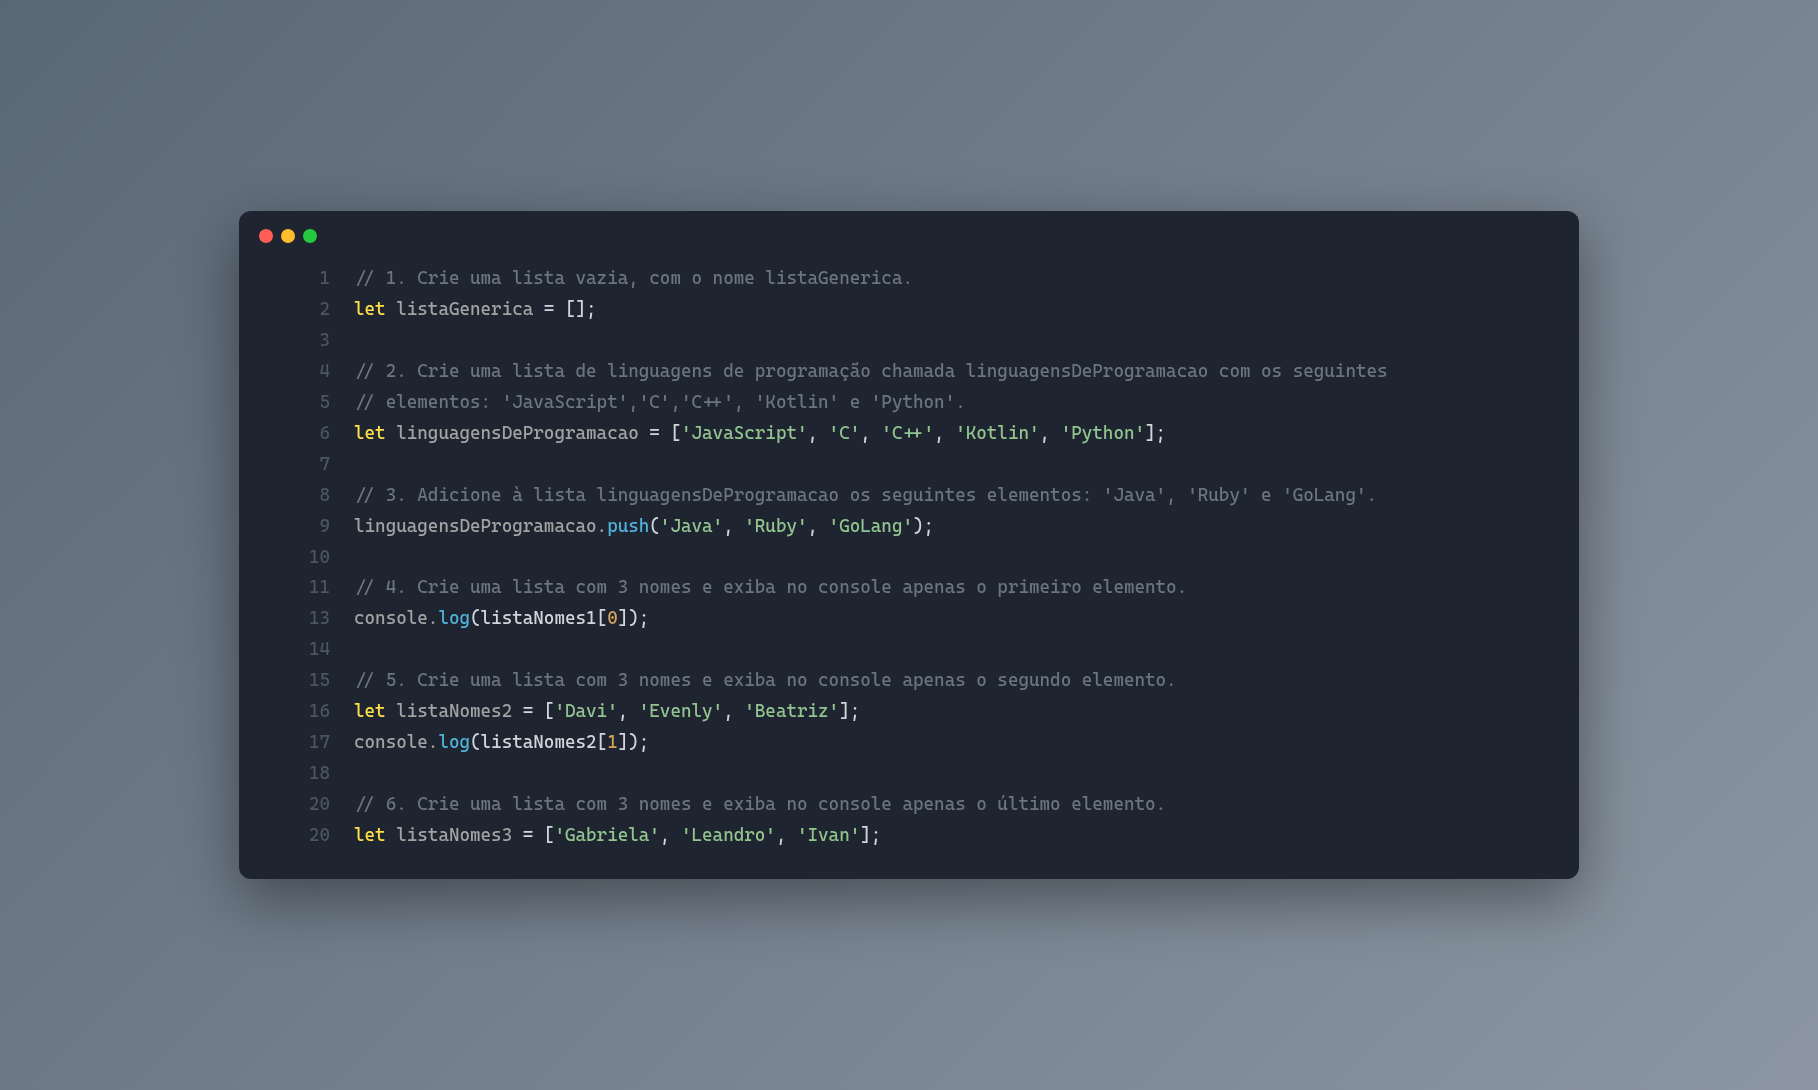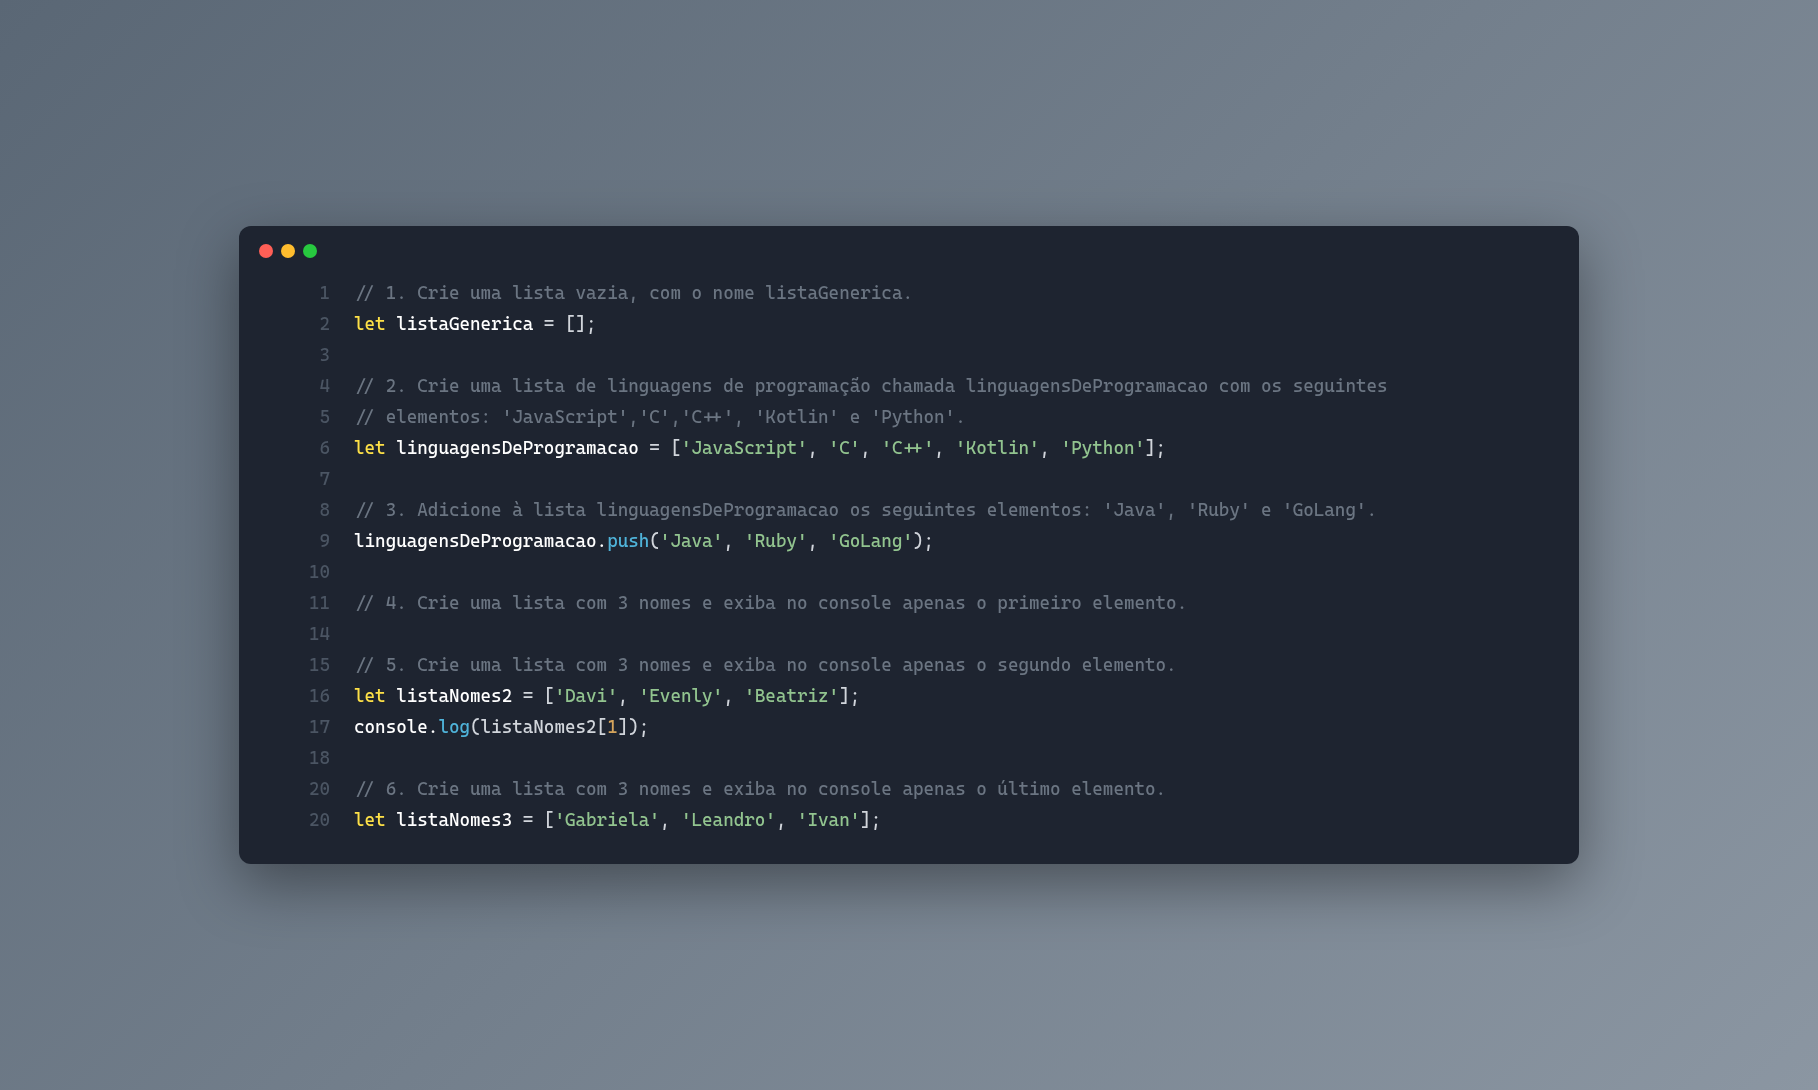--- a/index.html
+++ b/index.html
@@ -53,21 +53,21 @@
       user-select: none;
       flex-shrink: 0;
     }
     .code {
       flex: 1;
       white-space: pre;
       color: #d1d5db;
     }
     .tok-comment { color: #6b7582; }
     .tok-keyword { color: #fde047; }
-    .tok-var { color: #ffffff; }
+    .tok-var { color: #a3a3a3; }
     .tok-op { color: #d1d5db; }
     .tok-punct { color: #d1d5db; }
     .tok-string { color: #92c48f; }
     .tok-num { color: #d6a55c; }
     .tok-method { color: #4fb3d9; font-weight: 400; }
   </style>
 </head>
 <body>
 
 <div class="window">
@@ -115,20 +115,24 @@
       </div>
       <div class="line">
         <div class="gutter">10</div>
         <div class="code">&nbsp;</div>
       </div>
       <div class="line">
         <div class="gutter">11</div>
         <div class="code"><span class="tok-comment">// 4. Crie uma lista com 3 nomes e exiba no console apenas o primeiro elemento.</span></div>
       </div>
       <div class="line">
+        <div class="gutter">13</div>
+        <div class="code"><span class="tok-var">console.</span><span class="tok-method">log</span><span class="tok-punct">(listaNomes1[</span><span class="tok-num">0</span><span class="tok-punct">]);</span></div>
+      </div>
+      <div class="line">
         <div class="gutter">14</div>
         <div class="code">&nbsp;</div>
       </div>
       <div class="line">
         <div class="gutter">15</div>
         <div class="code"><span class="tok-comment">// 5. Crie uma lista com 3 nomes e exiba no console apenas o segundo elemento.</span></div>
       </div>
       <div class="line">
         <div class="gutter">16</div>
         <div class="code"><span class="tok-keyword">let</span><span class="tok-var"> listaNomes2 </span><span class="tok-op">=</span><span class="tok-punct"> [</span><span class="tok-string">'Davi'</span><span class="tok-punct">, </span><span class="tok-string">'Evenly'</span><span class="tok-punct">, </span><span class="tok-string">'Beatriz'</span><span class="tok-punct">];</span></div>

